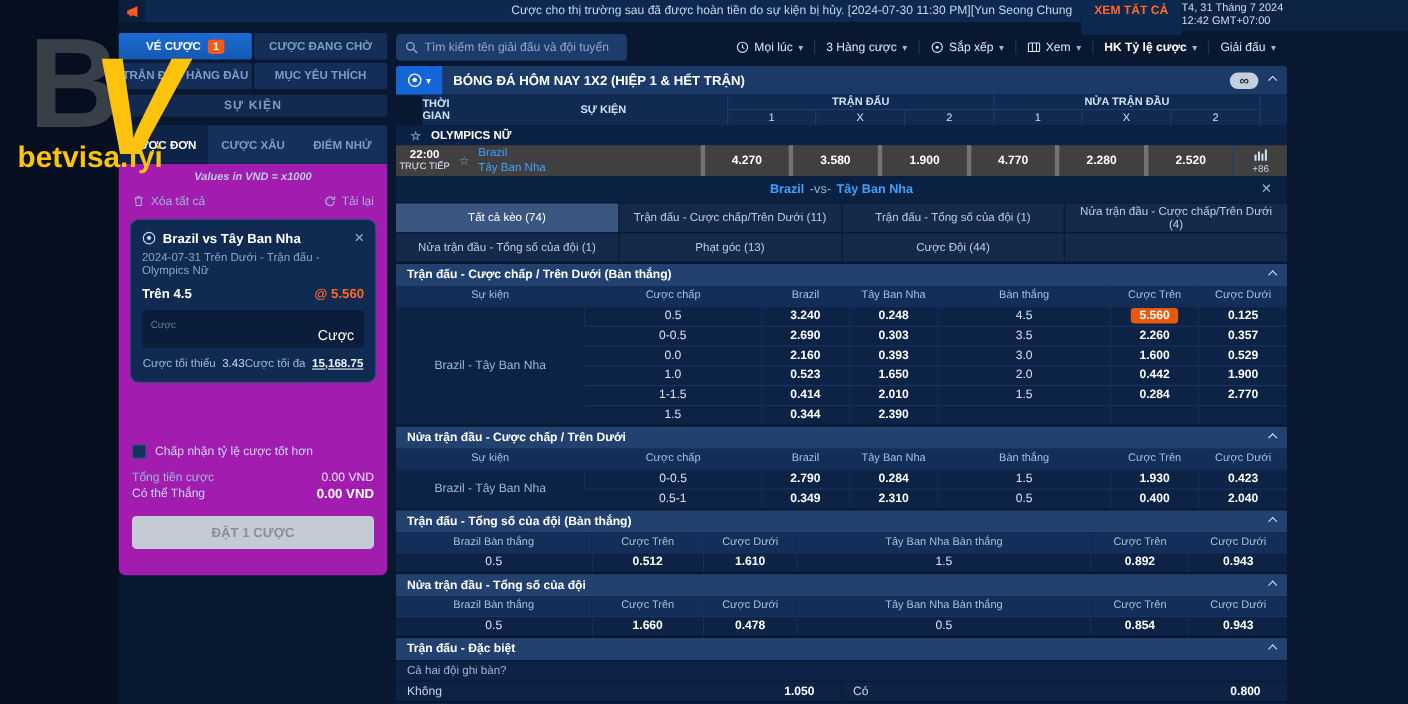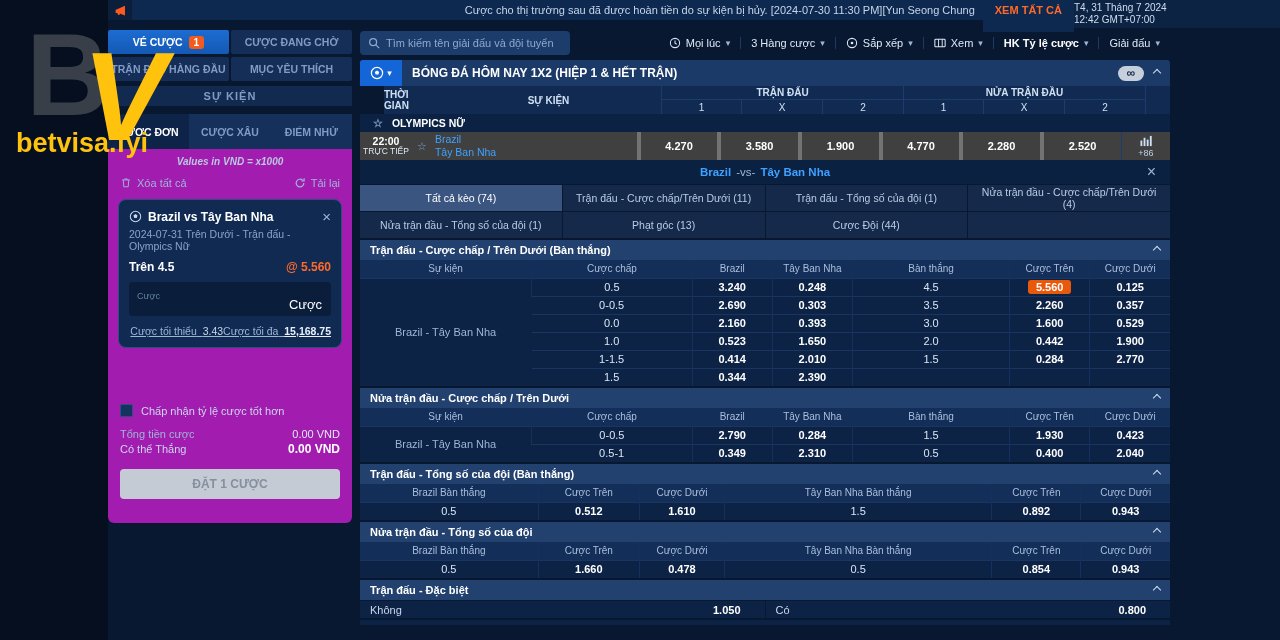--- a/index.html
+++ b/index.html
@@ -37,21 +37,21 @@
   .bc-head { display:flex; align-items:center; gap:6px; }
   .bc-title { color:#fff; font-weight:bold; font-size:12px; }
   .bc-close { margin-left:auto; color:#9fb5d6; font-size:15px; cursor:pointer; line-height:1; }
   .bc-meta { color:#8aa4c8; font-size:10.5px; margin-top:4px; }
   .bc-sel { display:flex; justify-content:space-between; margin-top:8px; align-items:center; }
   .bc-sel-name { color:#fff; font-weight:bold; font-size:12px; }
   .bc-odds { color:#ff6a2a; font-weight:bold; font-size:12px; }
   .stake-box { margin-top:8px; background:#0a1d3b; border-radius:4px; height:34px; position:relative; padding:3px 8px; cursor:text; }
   .stake-ph { color:#64809f; font-size:9px; }
   .stake-lbl { position:absolute; right:9px; bottom:4px; color:#fff; font-size:13px; }
-  .bc-limits { display:flex; justify-content:flex-end; margin-top:9px; font-size:10.5px; color:#9fb5d6;text-decoration:underline; }
+  .bc-limits { display:flex; justify-content:center; margin-top:9px; font-size:10.5px; color:#9fb5d6; }
   .lim-val { color:#c9d7ec; }
   .lim-val.max { color:#e8f0fa; font-weight:bold; text-decoration:underline; }
   .accept { margin:56px 12px 0; display:flex; align-items:center; gap:8px; color:#c9d7ec; font-size:11px; }
   .cb { width:13px; height:13px; background:#16335f; border:1px solid #2c4e80; border-radius:2px; cursor:pointer; }
   .totals { margin:10px 12px 0; font-size:11px; }
   .tot-row { display:flex; justify-content:space-between; line-height:15px; }
   .tot-lbl { color:#9fb5d6; } .tot-val { color:#dfe9f6; }
   .tot-row.win .tot-lbl { color:#c9d7ec; }
   .tot-row.win .tot-val { color:#fff; font-weight:bold; font-size:12px; }
   .place-btn { margin:12px 12px 0; height:30px; background:#c5cbd4; border-radius:4px; color:#868f9d; font-weight:bold; font-size:12px; display:flex; align-items:center; justify-content:center; cursor:pointer; }
@@ -558,20 +558,21 @@
       </tr>
     </tbody>
       </table>
   </div>
 
   <div class="section">
     <div class="sec-hdr">
       <span>Trận đấu - Đặc biệt</span>
       <span class="chev-up"></span>
     </div>
+    <div class="q-row">Cả hai đội ghi bàn?</div>
     <div class="opt-row">
       <div class="opt">
         <span class="o-lbl">Không</span>
         <span class="o-odd">1.050</span>
       </div>
       <div class="opt">
         <span class="o-lbl">Có</span>
         <span class="o-odd">0.800</span>
       </div>
     </div>

